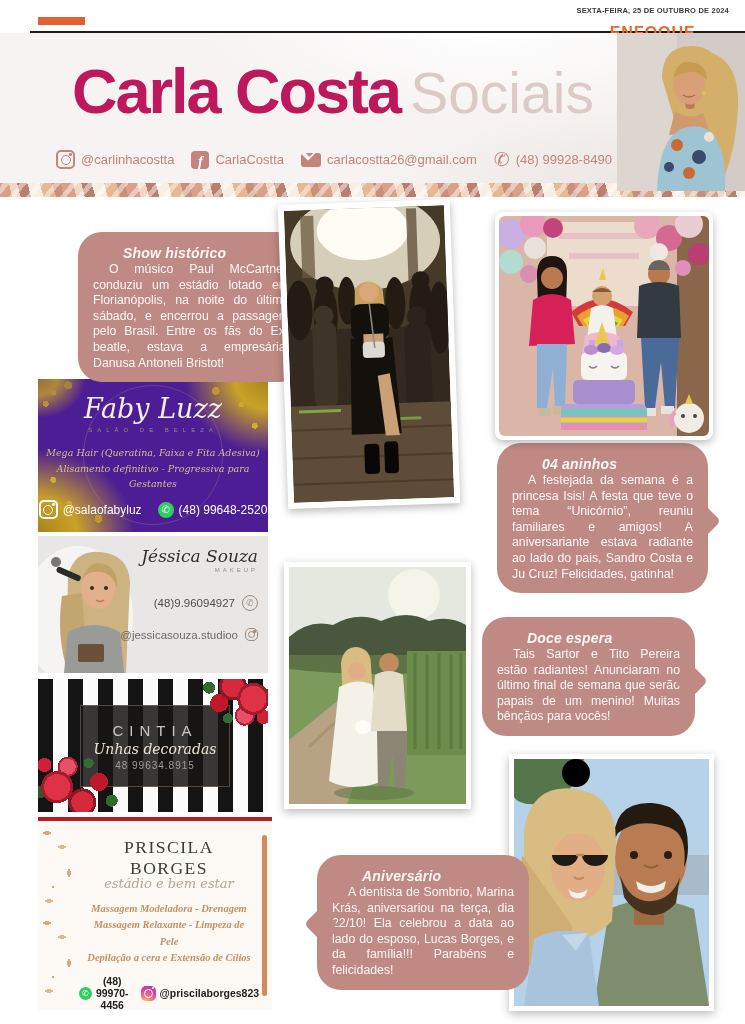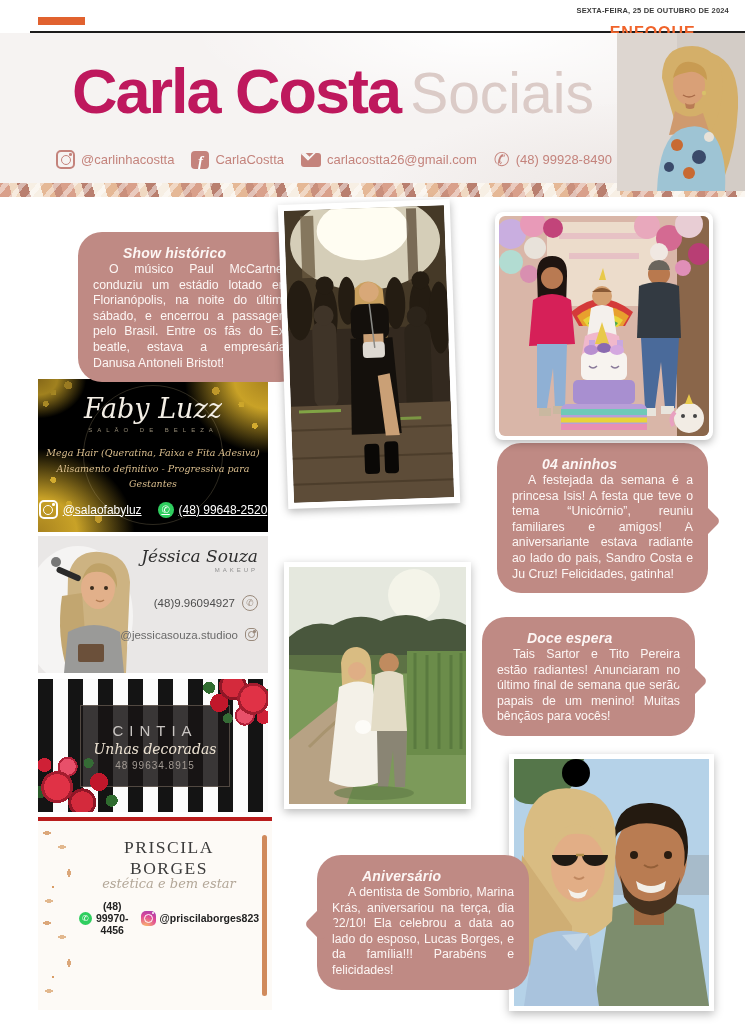--- a/index.html
+++ b/index.html
@@ -76,37 +76,37 @@
   #photo-concert{left:283px;top:202px;padding:6px;transform:rotate(-2deg);z-index:2;}
   #photo-party{left:495px;top:212px;padding:4px;border-radius:8px;}
   #photo-party svg{border-radius:6px;}
   #photo-field{left:284px;top:562px;padding:5px;}
   #photo-selfie{left:509px;top:754px;padding:5px;z-index:2;}
 
   
   .ad{position:absolute;box-sizing:border-box;overflow:hidden;}
 
   
-  #ad-faby{left:38px;top:379px;width:230px;height:153px;background:#000000;text-align:center;color:#fff;}
+  #ad-faby{left:38px;top:379px;width:230px;height:153px;background:#4c1d95;text-align:center;color:#fff;}
   .gold{position:absolute;width:95px;height:85px;
     background:radial-gradient(ellipse at 0% 0%,#a8831f 0%,#c9a227 25%,rgba(201,162,39,0) 62%),
                radial-gradient(circle at 28% 30%,#e8c94a 0 3px,rgba(0,0,0,0) 3px),
                radial-gradient(circle at 55% 14%,#b08a2e 0 4px,rgba(0,0,0,0) 4px),
                radial-gradient(circle at 14% 55%,#e0b83a 0 3px,rgba(0,0,0,0) 3px);}
   .gold.tr{top:0;right:0;transform:scaleX(-1);}
   .gold.bl{bottom:0;left:0;transform:scaleY(-1);width:110px;height:95px;}
   .gold.tl{top:0;left:0;width:55px;height:45px;opacity:.8;}
   .faby-ring{position:absolute;left:50%;top:6px;transform:translateX(-50%);width:138px;height:138px;
              border:1px solid rgba(205,185,140,.22);border-radius:50%;}
   .faby-logo{position:relative;margin-top:14px;font:italic 27px "DejaVu Serif",serif;color:#f4efe6;}
   .faby-sub{position:relative;font-size:6px;letter-spacing:5px;color:#958b76;margin-top:3px;}
   .faby-services{position:relative;margin-top:12px;font:italic 9.5px/1.65 "DejaVu Serif",serif;color:#d9bd8d;}
   .faby-contacts{position:relative;margin-top:8px;display:flex;justify-content:center;gap:16px;
                  font-size:12px;color:#fff;align-items:center;}
-  .faby-contacts .c-item{gap:5px;text-decoration:underline;}
+  .faby-contacts .c-item{gap:5px;}
 
   
   #ad-jessica{left:38px;top:536px;width:230px;height:137px;background:#e9e7e6;}
   .j-squiggle{position:absolute;left:28px;top:-14px;width:46px;height:46px;border:1.5px solid #7a7a78;
               border-radius:50%;border-color:#7a7a78 transparent transparent #7a7a78;transform:rotate(35deg);}
   .j-photo{position:absolute;left:0;top:0;width:108px;height:137px;}
   .j-right{position:absolute;right:10px;top:10px;text-align:right;}
   .j-name{font:italic 17px "DejaVu Serif",serif;color:#2e2e2e;}
   .j-makeup{font-size:6px;letter-spacing:3px;color:#8f8f8f;margin-top:1px;}
   .j-line{display:flex;justify-content:flex-end;align-items:center;gap:7px;color:#4d4d4d;font-size:11.5px;}
@@ -489,21 +489,26 @@
     </div>
     <div class="roses tr"></div>
     <div class="roses bl"></div>
   </div>
 
   <div class="ad" id="ad-priscila">
     <div class="flora"></div>
     <div class="pbar"></div>
     <div class="p-inner">
       <div class="p-name">PRISCILA BORGES</div>
-      <div class="p-sub">estética e bem estar</div>
+      <div class="p-sub">estádio e bem estar</div>
+      <div class="p-services">
+        <div>Massagem Modeladora - Drenagem</div>
+        <div>Massagem Relaxante - Limpeza de Pele</div>
+        <div>Depilação a cera e Extensão de Cílios</div>
+      </div>
       <div class="p-contacts">
         <span class="c-item">
           <span class="wa">
               <span>✆</span>
             </span>
           <span>(48) 99970-4456</span>
         </span>
         <span class="c-item">
           <span class="ig-grad"></span>
           <span>@priscilaborges823</span>

